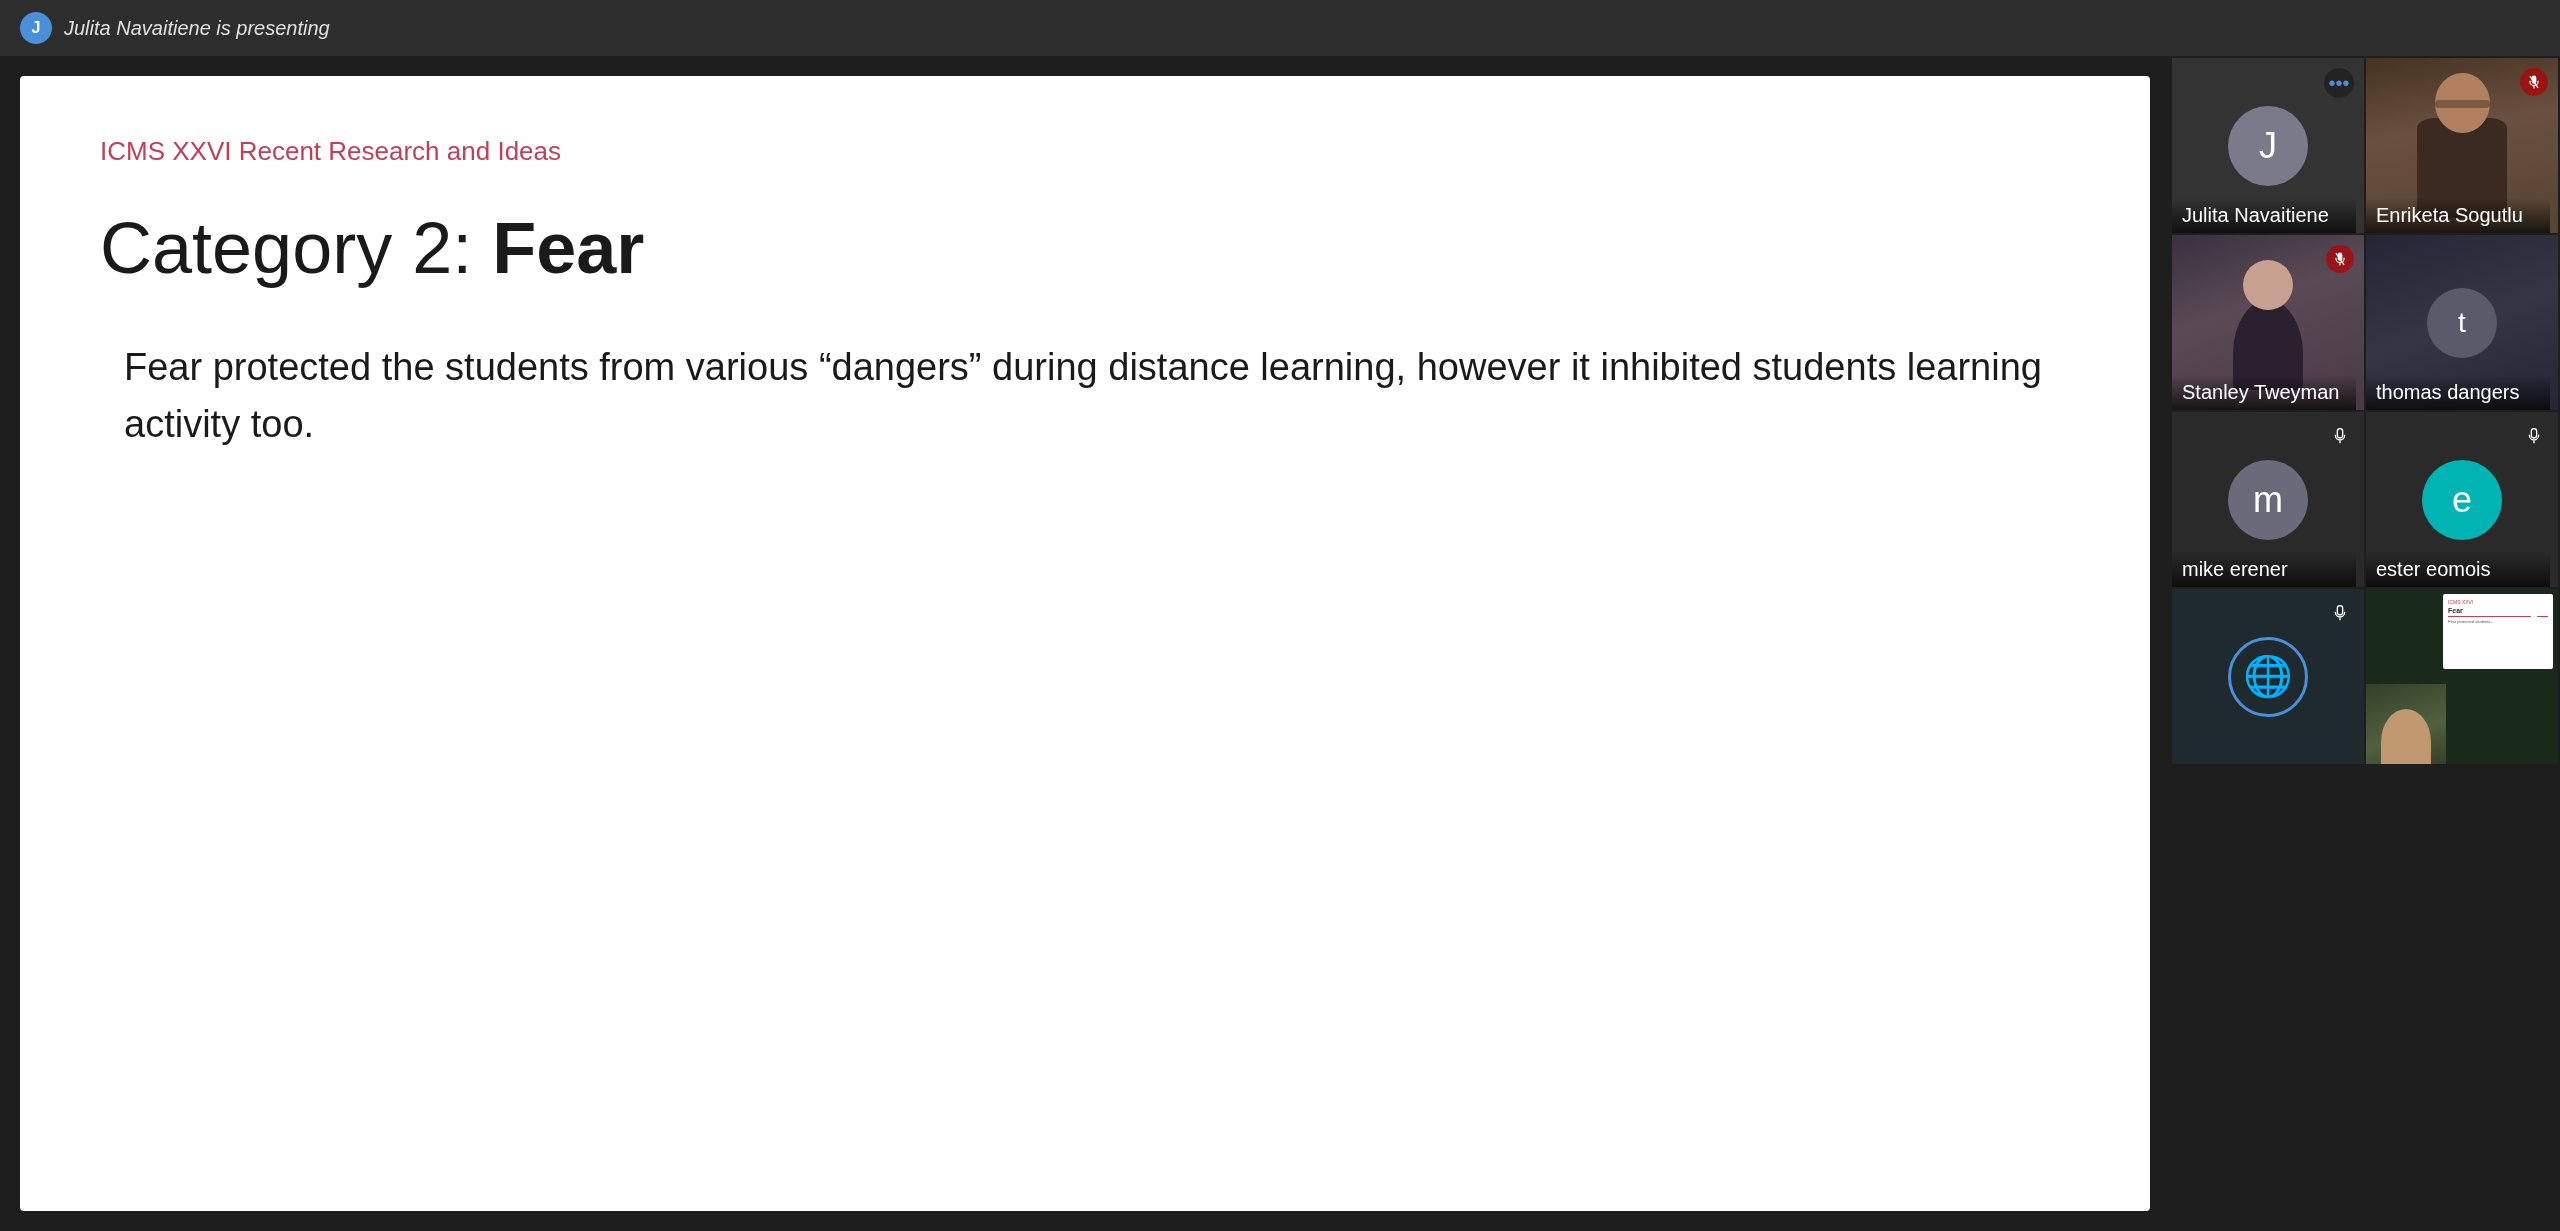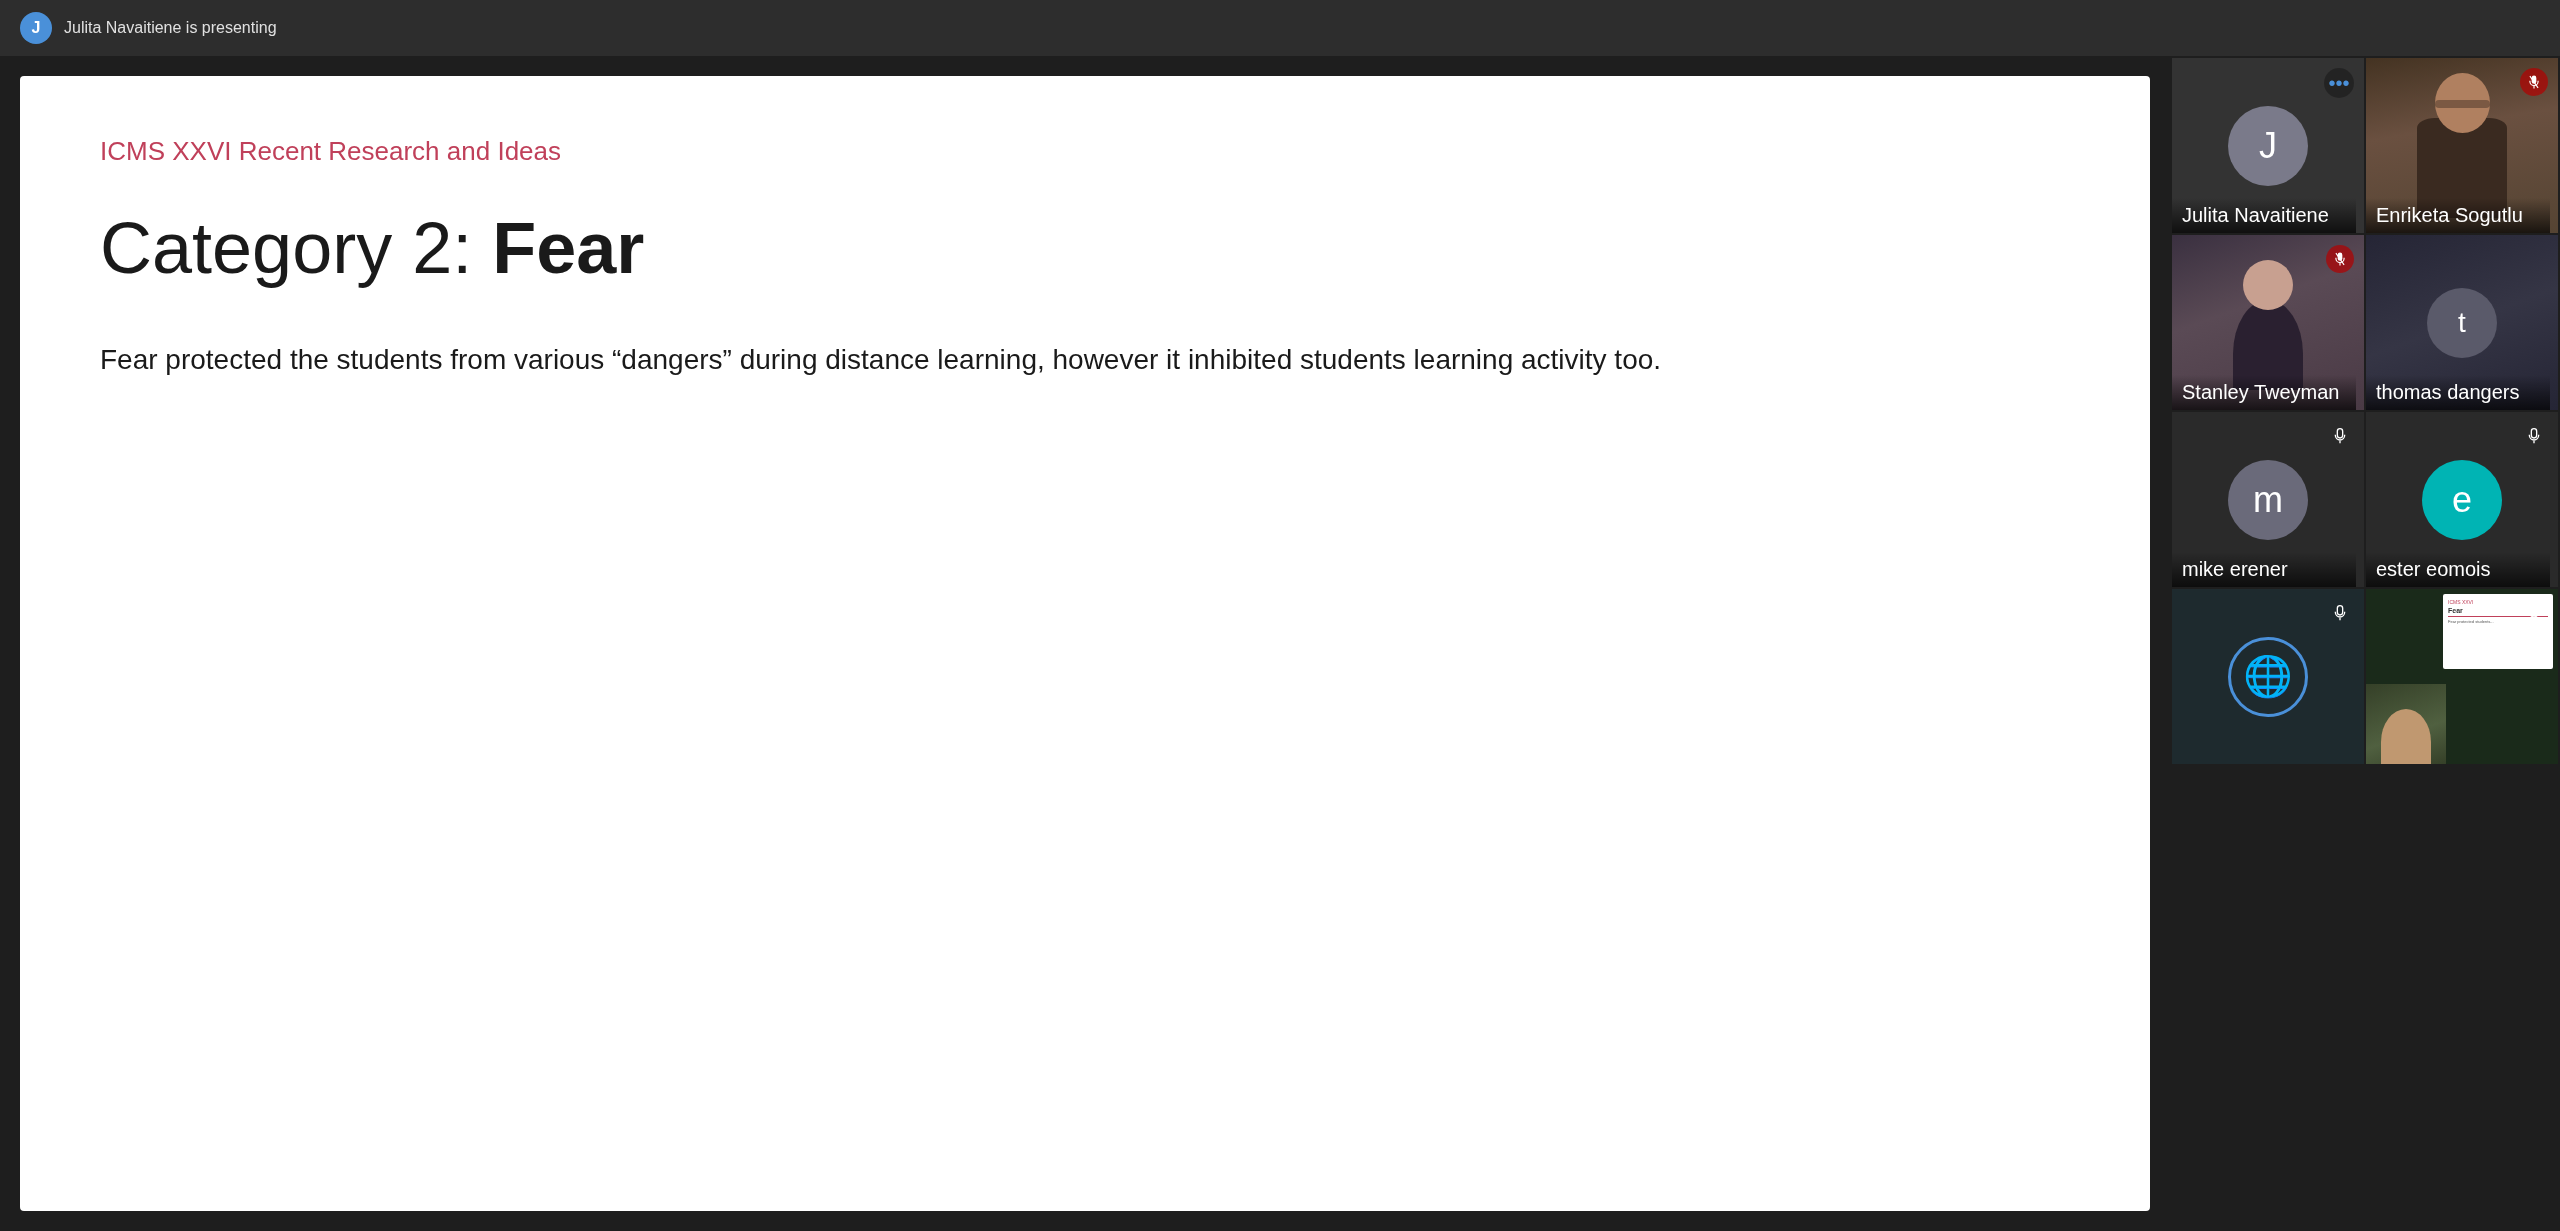--- a/index.html
+++ b/index.html
@@ -32,21 +32,22 @@
       align-items: center;
       justify-content: center;
       color: white;
       font-size: 16px;
       font-weight: 600;
       margin-right: 12px;
       flex-shrink: 0;
     }
     #presenter-label {
       color: #e0e0e0;
-      font-size: 16px;
+      font-size: 20px;
+      font-style: italic;
     }
 
     
     #main-area {
       display: flex;
       flex: 1;
       overflow: hidden;
     }
 
     
@@ -103,23 +104,24 @@
     #slide-title {
       font-size: 72px;
       font-weight: 400;
       color: #1a1a1a;
       margin-bottom: 50px;
     }
     #slide-title strong {
       font-weight: 700;
     }
     #slide-body {
-      font-size: 28px;
+      font-size: 38px;
       color: #1a1a1a;
       line-height: 1.5;
+      margin-left: 24px;
     }
     #slide-body p {
       margin-bottom: 40px;
     }
 
     
     #sidebar {
       width: 390px;
       background: #1e1e1e;
       display: grid;

